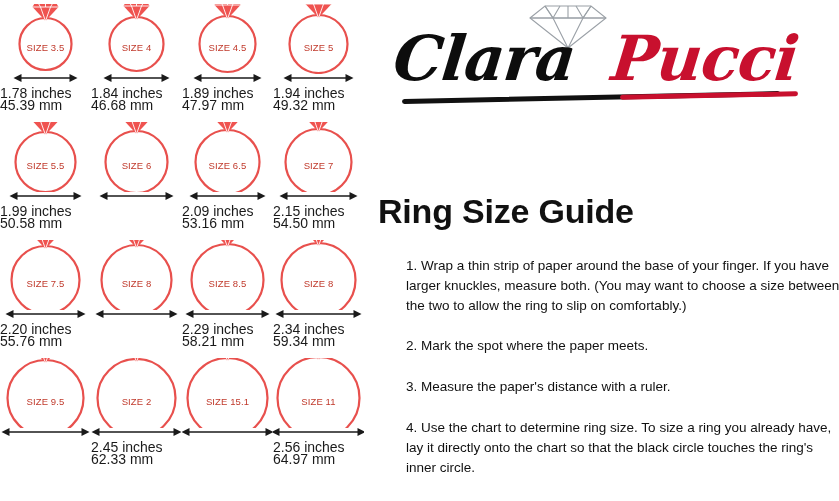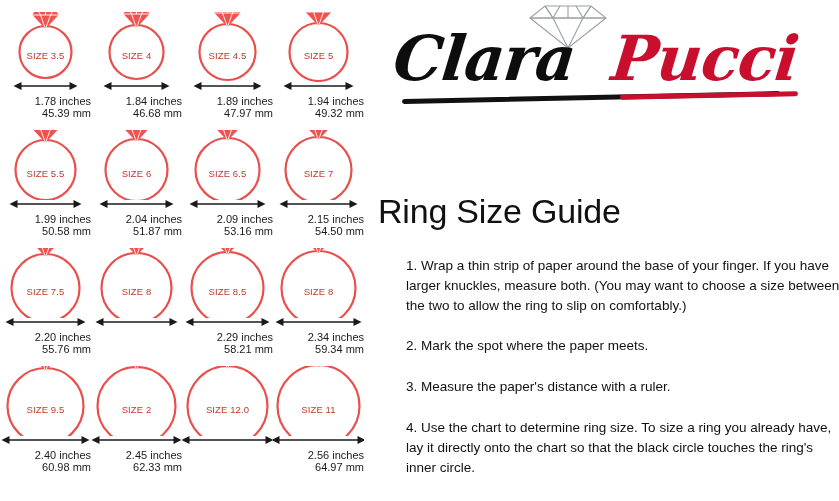--- a/index.html
+++ b/index.html
@@ -21,21 +21,21 @@
     position: absolute;
     left: 0;
     top: 0;
     width: 364px;
     height: 501px;
   }
   .ring-grid {
     display: grid;
     grid-template-columns: repeat(4, 91px);
     grid-template-rows: repeat(4, 118px);
-    padding-top: 12px;
+    padding-top: 4px;
   }
   .ring-cell {
     position: relative;
     width: 91px;
     height: 118px;
   }
   .ring-art {
     position: relative;
     width: 91px;
     height: 70px;
@@ -61,22 +61,22 @@
     right: 0;
     top: 68px;
     height: 12px;
   }
   .arrow-row svg { display: block; margin: 0 auto; }
   .measure {
     position: absolute;
     left: 0;
     right: 0;
     top: 84px;
-    text-align: right;
-    font-size: 11px;
+    text-align: left;
+    font-size: 14px;
     line-height: 11.5px;
     color: #1a1a1a;
   }
 
   
   #right {
     position: absolute;
     left: 364px;
     top: 0;
     width: 475px;
@@ -138,21 +138,21 @@
     background: #c8102e;
     top: 93px;
   }
 
   
   #guide-title {
     position: absolute;
     left: 14px;
     top: 192px;
     font-size: 34px;
-    font-weight: normal;
+    font-weight: bold;
     color: #111;
     letter-spacing: -0.2px;
   }
   .step {
     position: absolute;
     left: 14px;
     width: 440px;
     font-size: 13.5px;
     line-height: 20px;
     color: #111;
@@ -324,24 +324,20 @@
           </svg>
         </div>
         <div class="size-label">SIZE 6</div>
         <div class="arrow-row">
           <svg viewBox="0 0 91 12" width="91" height="12">
             <line x1="15.5" y1="6" x2="75.5" y2="6" stroke="#1a1a1a" stroke-width="1.6"></line>
             <polygon points="8.5,6 16.5,2 16.5,10" fill="#1a1a1a"></polygon>
             <polygon points="82.5,6 74.5,2 74.5,10" fill="#1a1a1a"></polygon>
           </svg>
         </div>
-        <div class="measure">
-          <div>2.04 inches</div>
-          <div>51.87 mm</div>
-        </div>
       </div>
       <div class="ring-cell">
         <div class="ring-art">
           <svg viewBox="0 0 91 70" width="91" height="70">
             <circle cx="45.5" cy="40" r="32" fill="none" stroke="#e8504d" stroke-width="2.2"></circle>
             <g fill="#ef5350">
               <path d="M32.5 -3 L36.5 -10 L54.5 -10 L58.5 -3 L45.5 11 Z"></path>
             </g>
             <g stroke="#ffffff" stroke-width="0.9" fill="none">
               <path d="M32.5 -3 L58.5 -3"></path>
@@ -516,24 +512,20 @@
           </svg>
         </div>
         <div class="size-label">SIZE 9.5</div>
         <div class="arrow-row">
           <svg viewBox="0 0 91 12" width="91" height="12">
             <line x1="8.5" y1="6" x2="82.5" y2="6" stroke="#1a1a1a" stroke-width="1.6"></line>
             <polygon points="1.5,6 9.5,2 9.5,10" fill="#1a1a1a"></polygon>
             <polygon points="89.5,6 81.5,2 81.5,10" fill="#1a1a1a"></polygon>
           </svg>
         </div>
-        <div class="measure">
-          <div>2.40 inches</div>
-          <div>60.98 mm</div>
-        </div>
       </div>
       <div class="ring-cell">
         <div class="ring-art">
           <svg viewBox="0 0 91 70" width="91" height="70">
             <circle cx="45.5" cy="40" r="39" fill="none" stroke="#e8504d" stroke-width="2.2"></circle>
             <g fill="#ef5350">
               <path d="M32.5 -10 L36.5 -17 L54.5 -17 L58.5 -10 L45.5 4 Z"></path>
             </g>
             <g stroke="#ffffff" stroke-width="0.9" fill="none">
               <path d="M32.5 -10 L58.5 -10"></path>
@@ -564,21 +556,21 @@
               <path d="M32.5 -11 L36.5 -18 L54.5 -18 L58.5 -11 L45.5 3 Z"></path>
             </g>
             <g stroke="#ffffff" stroke-width="0.9" fill="none">
               <path d="M32.5 -11 L58.5 -11"></path>
               <path d="M36.5 -18 L40.5 -11 L45.5 3"></path>
               <path d="M54.5 -18 L50.5 -11 L45.5 3"></path>
               <path d="M45.5 -18 L45.5 -11"></path>
             </g>
           </svg>
         </div>
-        <div class="size-label">SIZE 12.0</div>
+        <div class="size-label">SIZE 15.1</div>
         <div class="arrow-row">
           <svg viewBox="0 0 91 12" width="91" height="12">
             <line x1="6.5" y1="6" x2="84.5" y2="6" stroke="#1a1a1a" stroke-width="1.6"></line>
             <polygon points="-0.5,6 7.5,2 7.5,10" fill="#1a1a1a"></polygon>
             <polygon points="91.5,6 83.5,2 83.5,10" fill="#1a1a1a"></polygon>
           </svg>
         </div>
       </div>
       <div class="ring-cell">
         <div class="ring-art">

